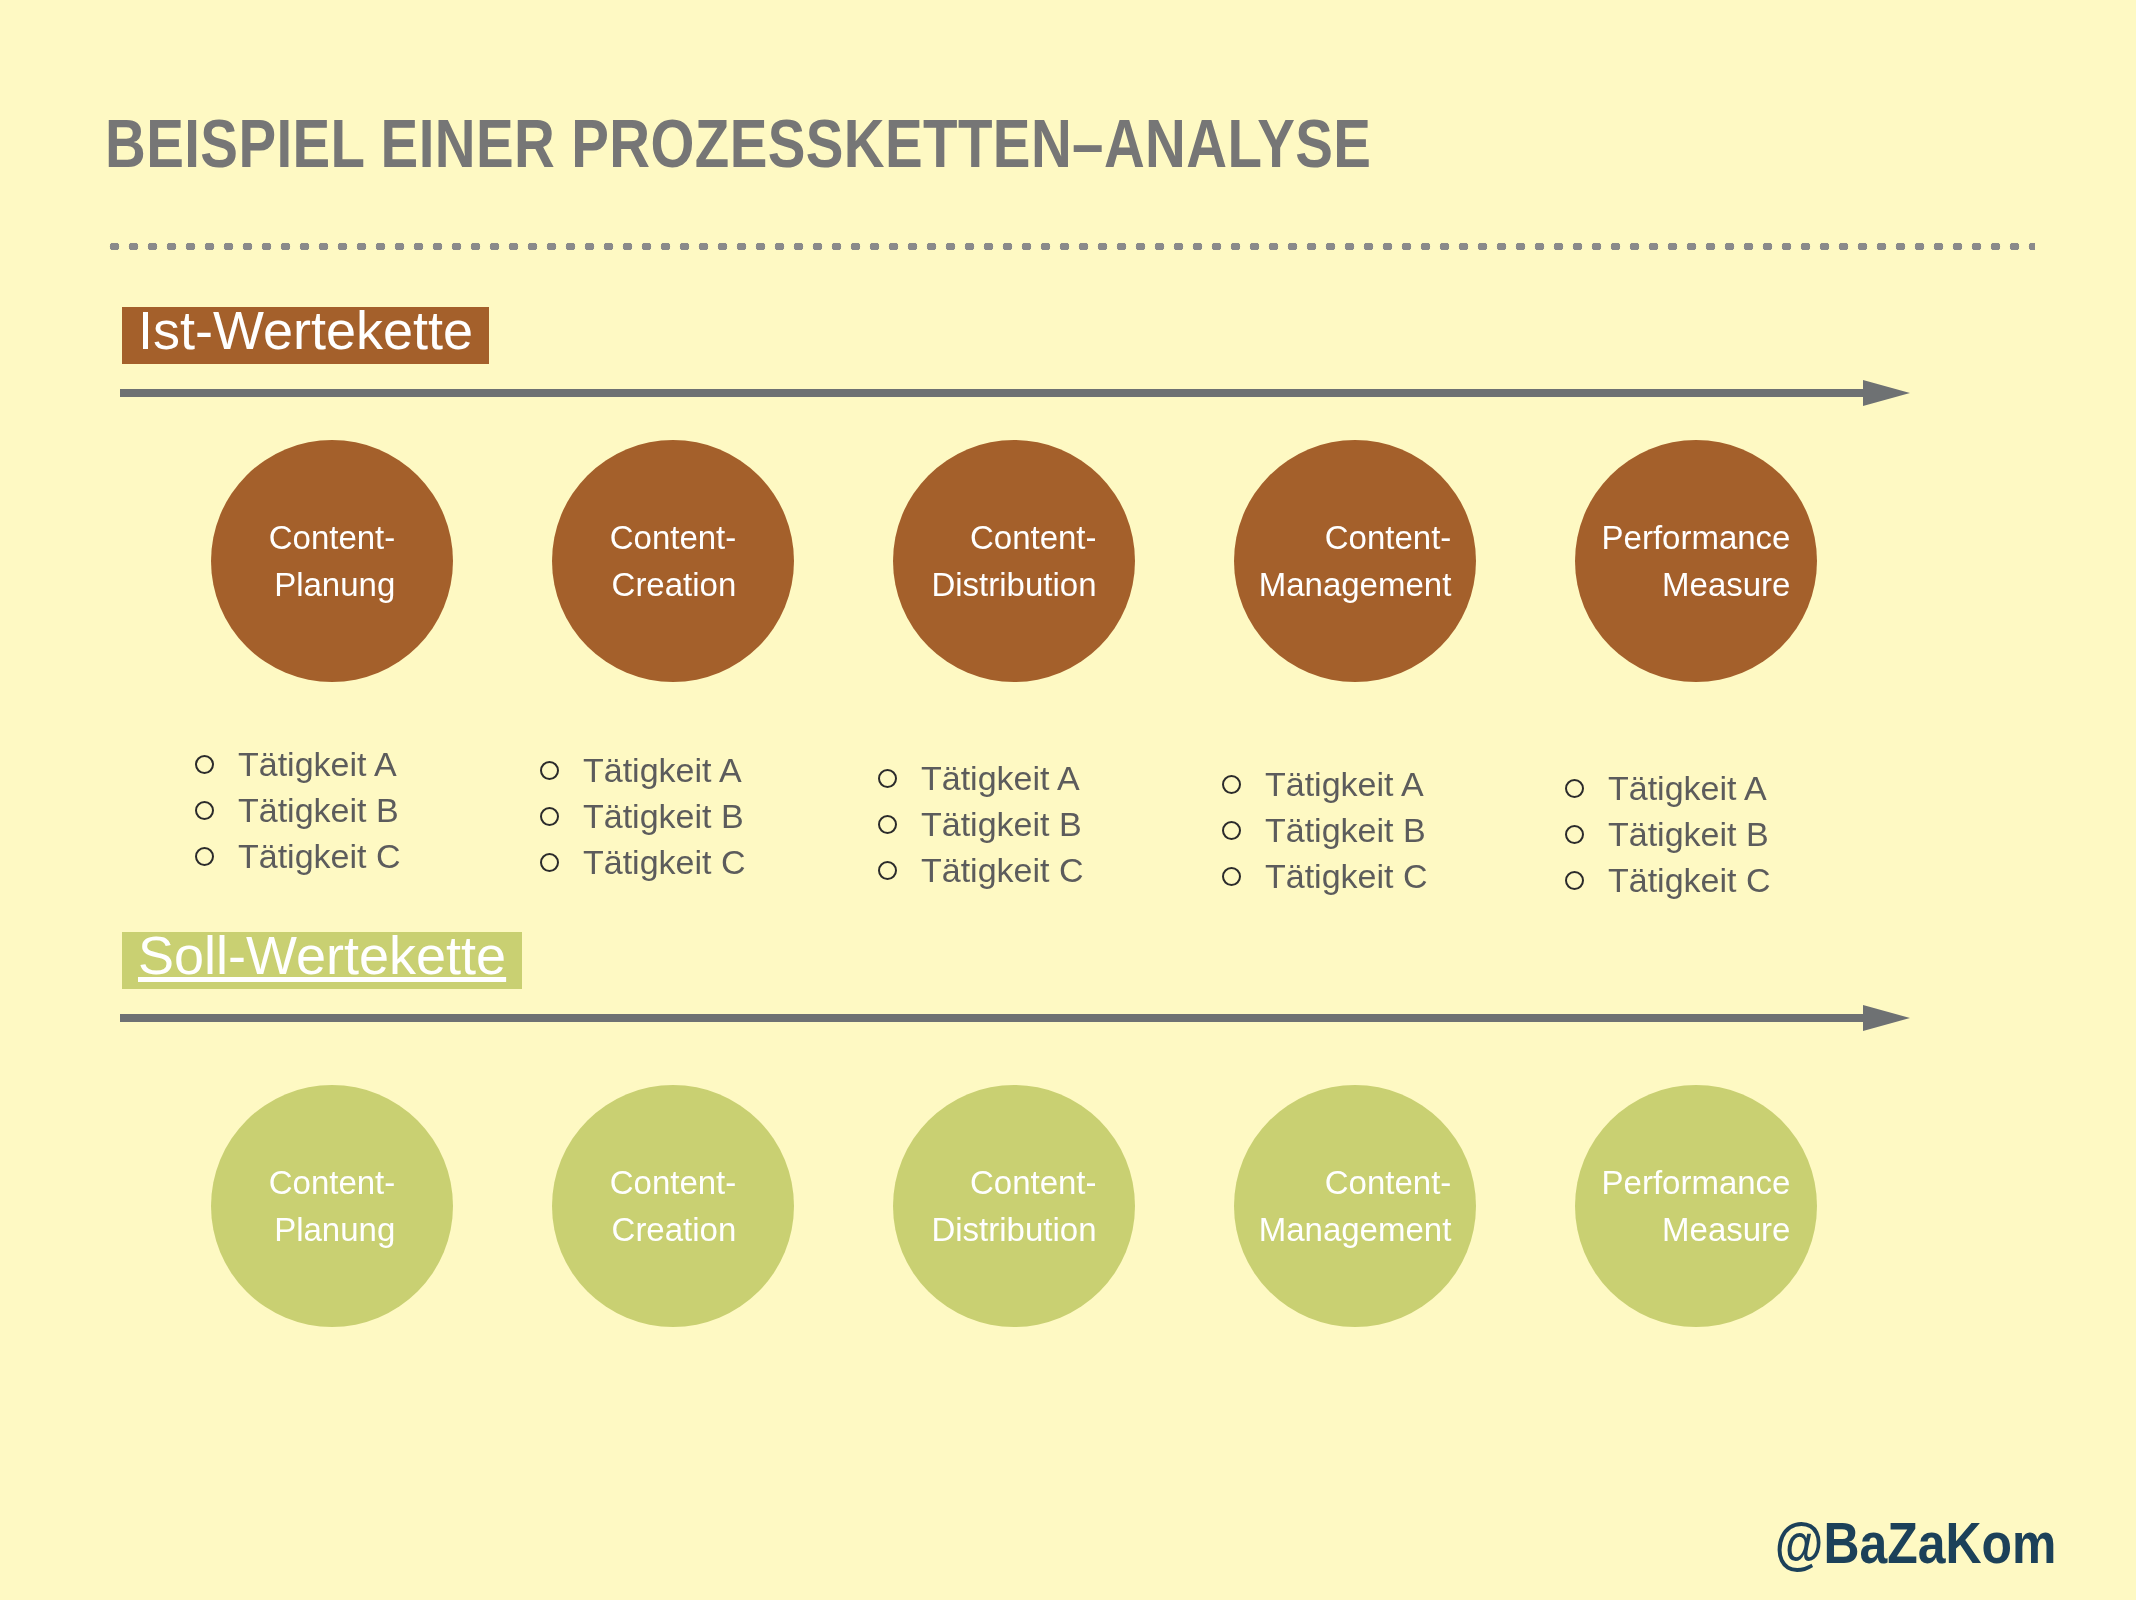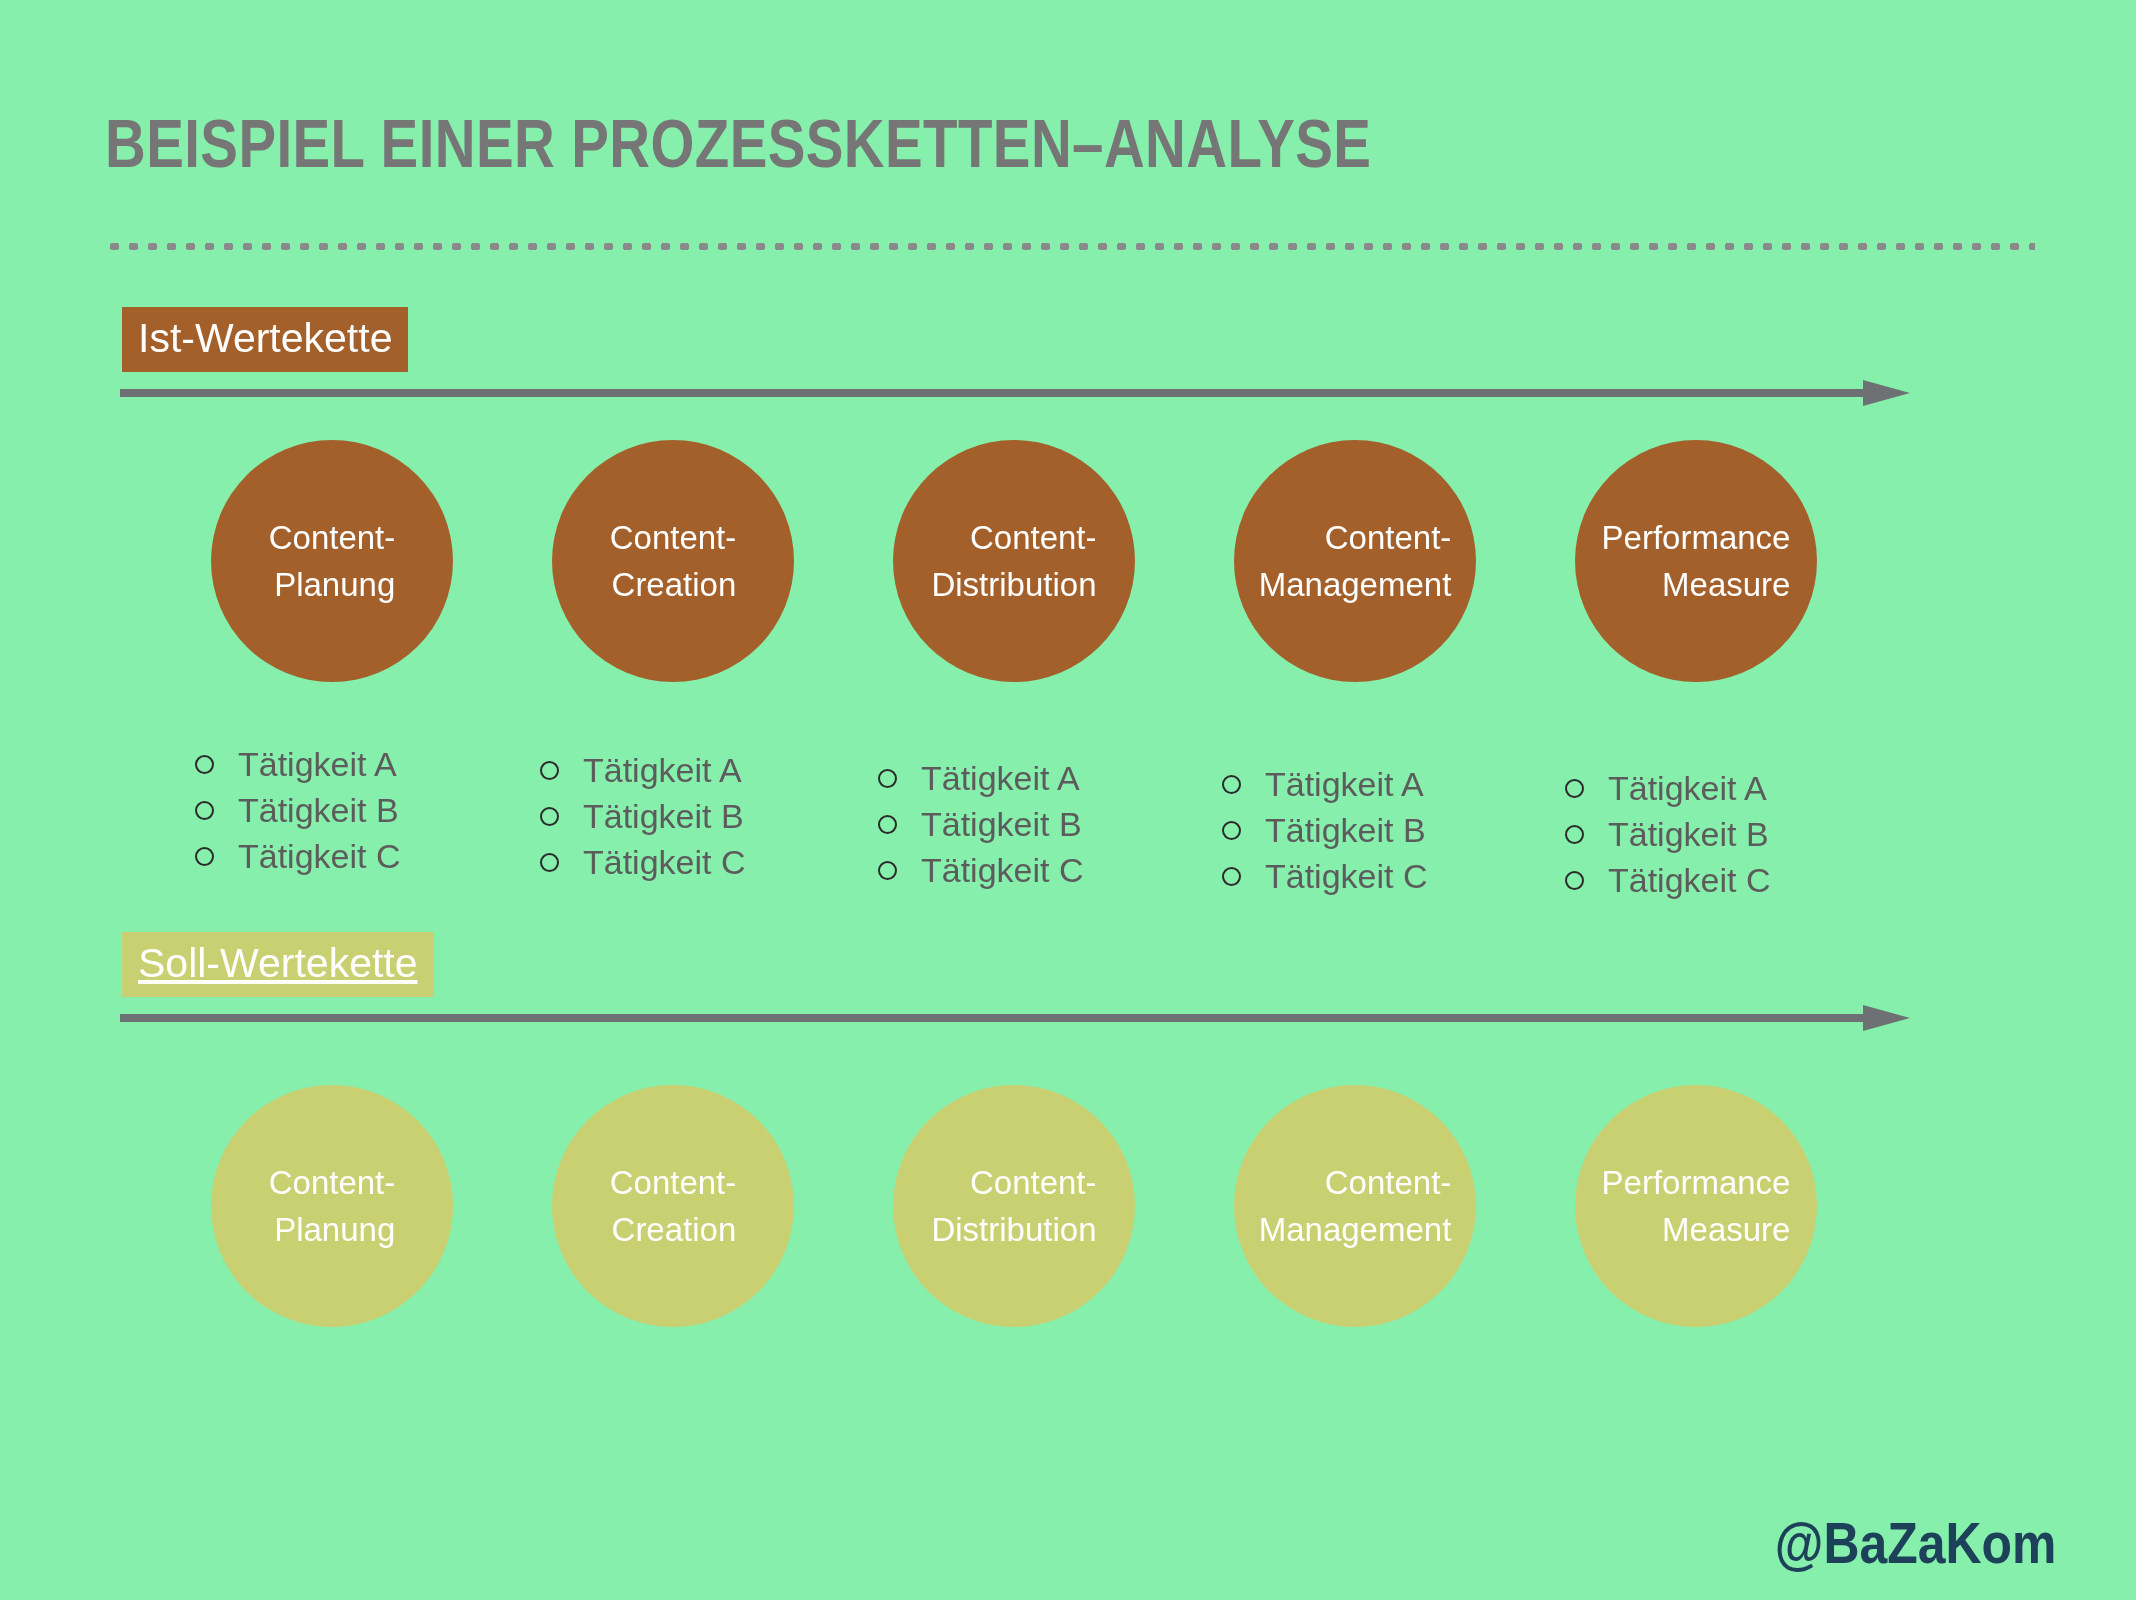--- a/index.html
+++ b/index.html
@@ -8,21 +8,21 @@
     background: #ffffff;
   }
   body {
     font-family: "Liberation Sans", sans-serif;
     -webkit-font-smoothing: antialiased;
   }
   #slide {
     position: relative;
     width: 2136px;
     height: 1600px;
-    background: #86efac;
+    background: #fef9c3;
     overflow: hidden;
   }
 
   
   #slide-title {
     position: absolute;
     left: 105px;
     top: 104px;
     font-family: "Liberation Sans Narrow", "Liberation Sans", sans-serif;
     font-weight: bold;
@@ -55,22 +55,22 @@
     top: 0;
     width: 2136px;
   }
   #chain-ist  { top: 0px; }
   #chain-soll { top: 625px; }
 
   .chain-label {
     position: absolute;
     left: 122px;
     top: 307px;
-    padding: 8px 16px 11px 16px;
-    font-size: 41px;
+    padding: 0 16px 11px 16px;
+    font-size: 54px;
     line-height: 46px;
     font-weight: normal;
     color: #ffffff;
     white-space: nowrap;
   }
   .chain-axis {
     position: absolute;
     left: 120px;
     top: 380px;
     width: 1790px;

